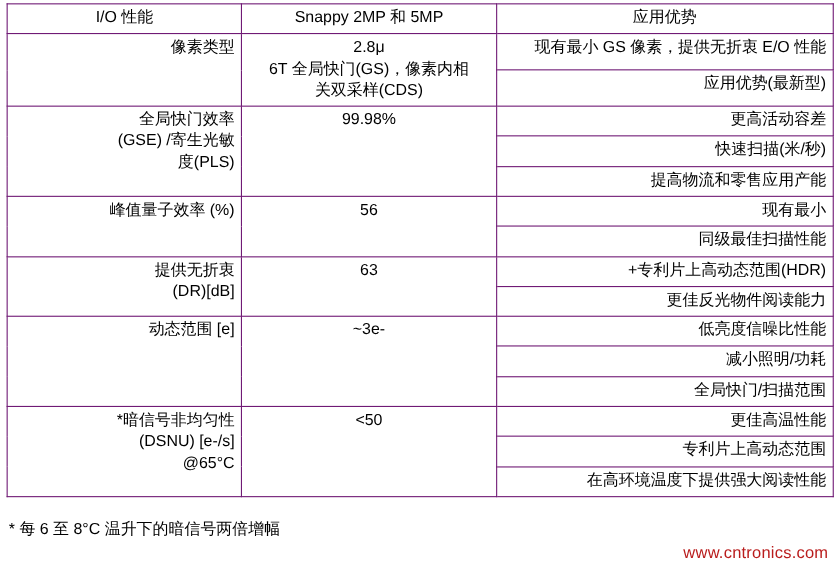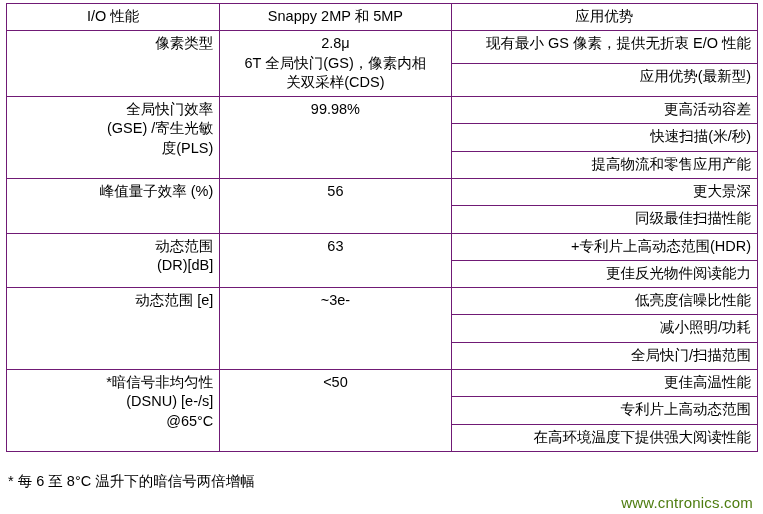--- a/index.html
+++ b/index.html
@@ -60,21 +60,21 @@
     left: 8px;
     bottom: 26px;
     font-size: 14.5px;
     line-height: 1.3;
   }
   .watermark {
     position: absolute;
     right: 10px;
     bottom: 6px;
     font-size: 15px;
-    color: #4d7c0f;
+    color: #b91c1c;
     font-family: "Liberation Sans", sans-serif;
     letter-spacing: 0.2px;
     text-align: center;
   }
 </style>
 </head>
 <body>
 
 <div class="sheet">
 
@@ -118,29 +118,29 @@
       <tr>
         <td class="benefit">快速扫描(米/秒)</td>
       </tr>
       <tr>
         <td class="benefit">提高物流和零售应用产能</td>
       </tr>
 
       <tr>
         <td class="param" rowspan="2">峰值量子效率 (%)</td>
         <td class="value" rowspan="2">56</td>
-        <td class="benefit">更大景深</td>
+        <td class="benefit">现有最小</td>
       </tr>
       <tr>
         <td class="benefit">同级最佳扫描性能</td>
       </tr>
 
       <tr>
         <td class="param" rowspan="2">
-          <div>动态范围</div>
+          <div>提供无折衷</div>
           <div>(DR)[dB]</div>
         </td>
         <td class="value" rowspan="2">63</td>
         <td class="benefit">+专利片上高动态范围(HDR)</td>
       </tr>
       <tr>
         <td class="benefit">更佳反光物件阅读能力</td>
       </tr>
 
       <tr>

